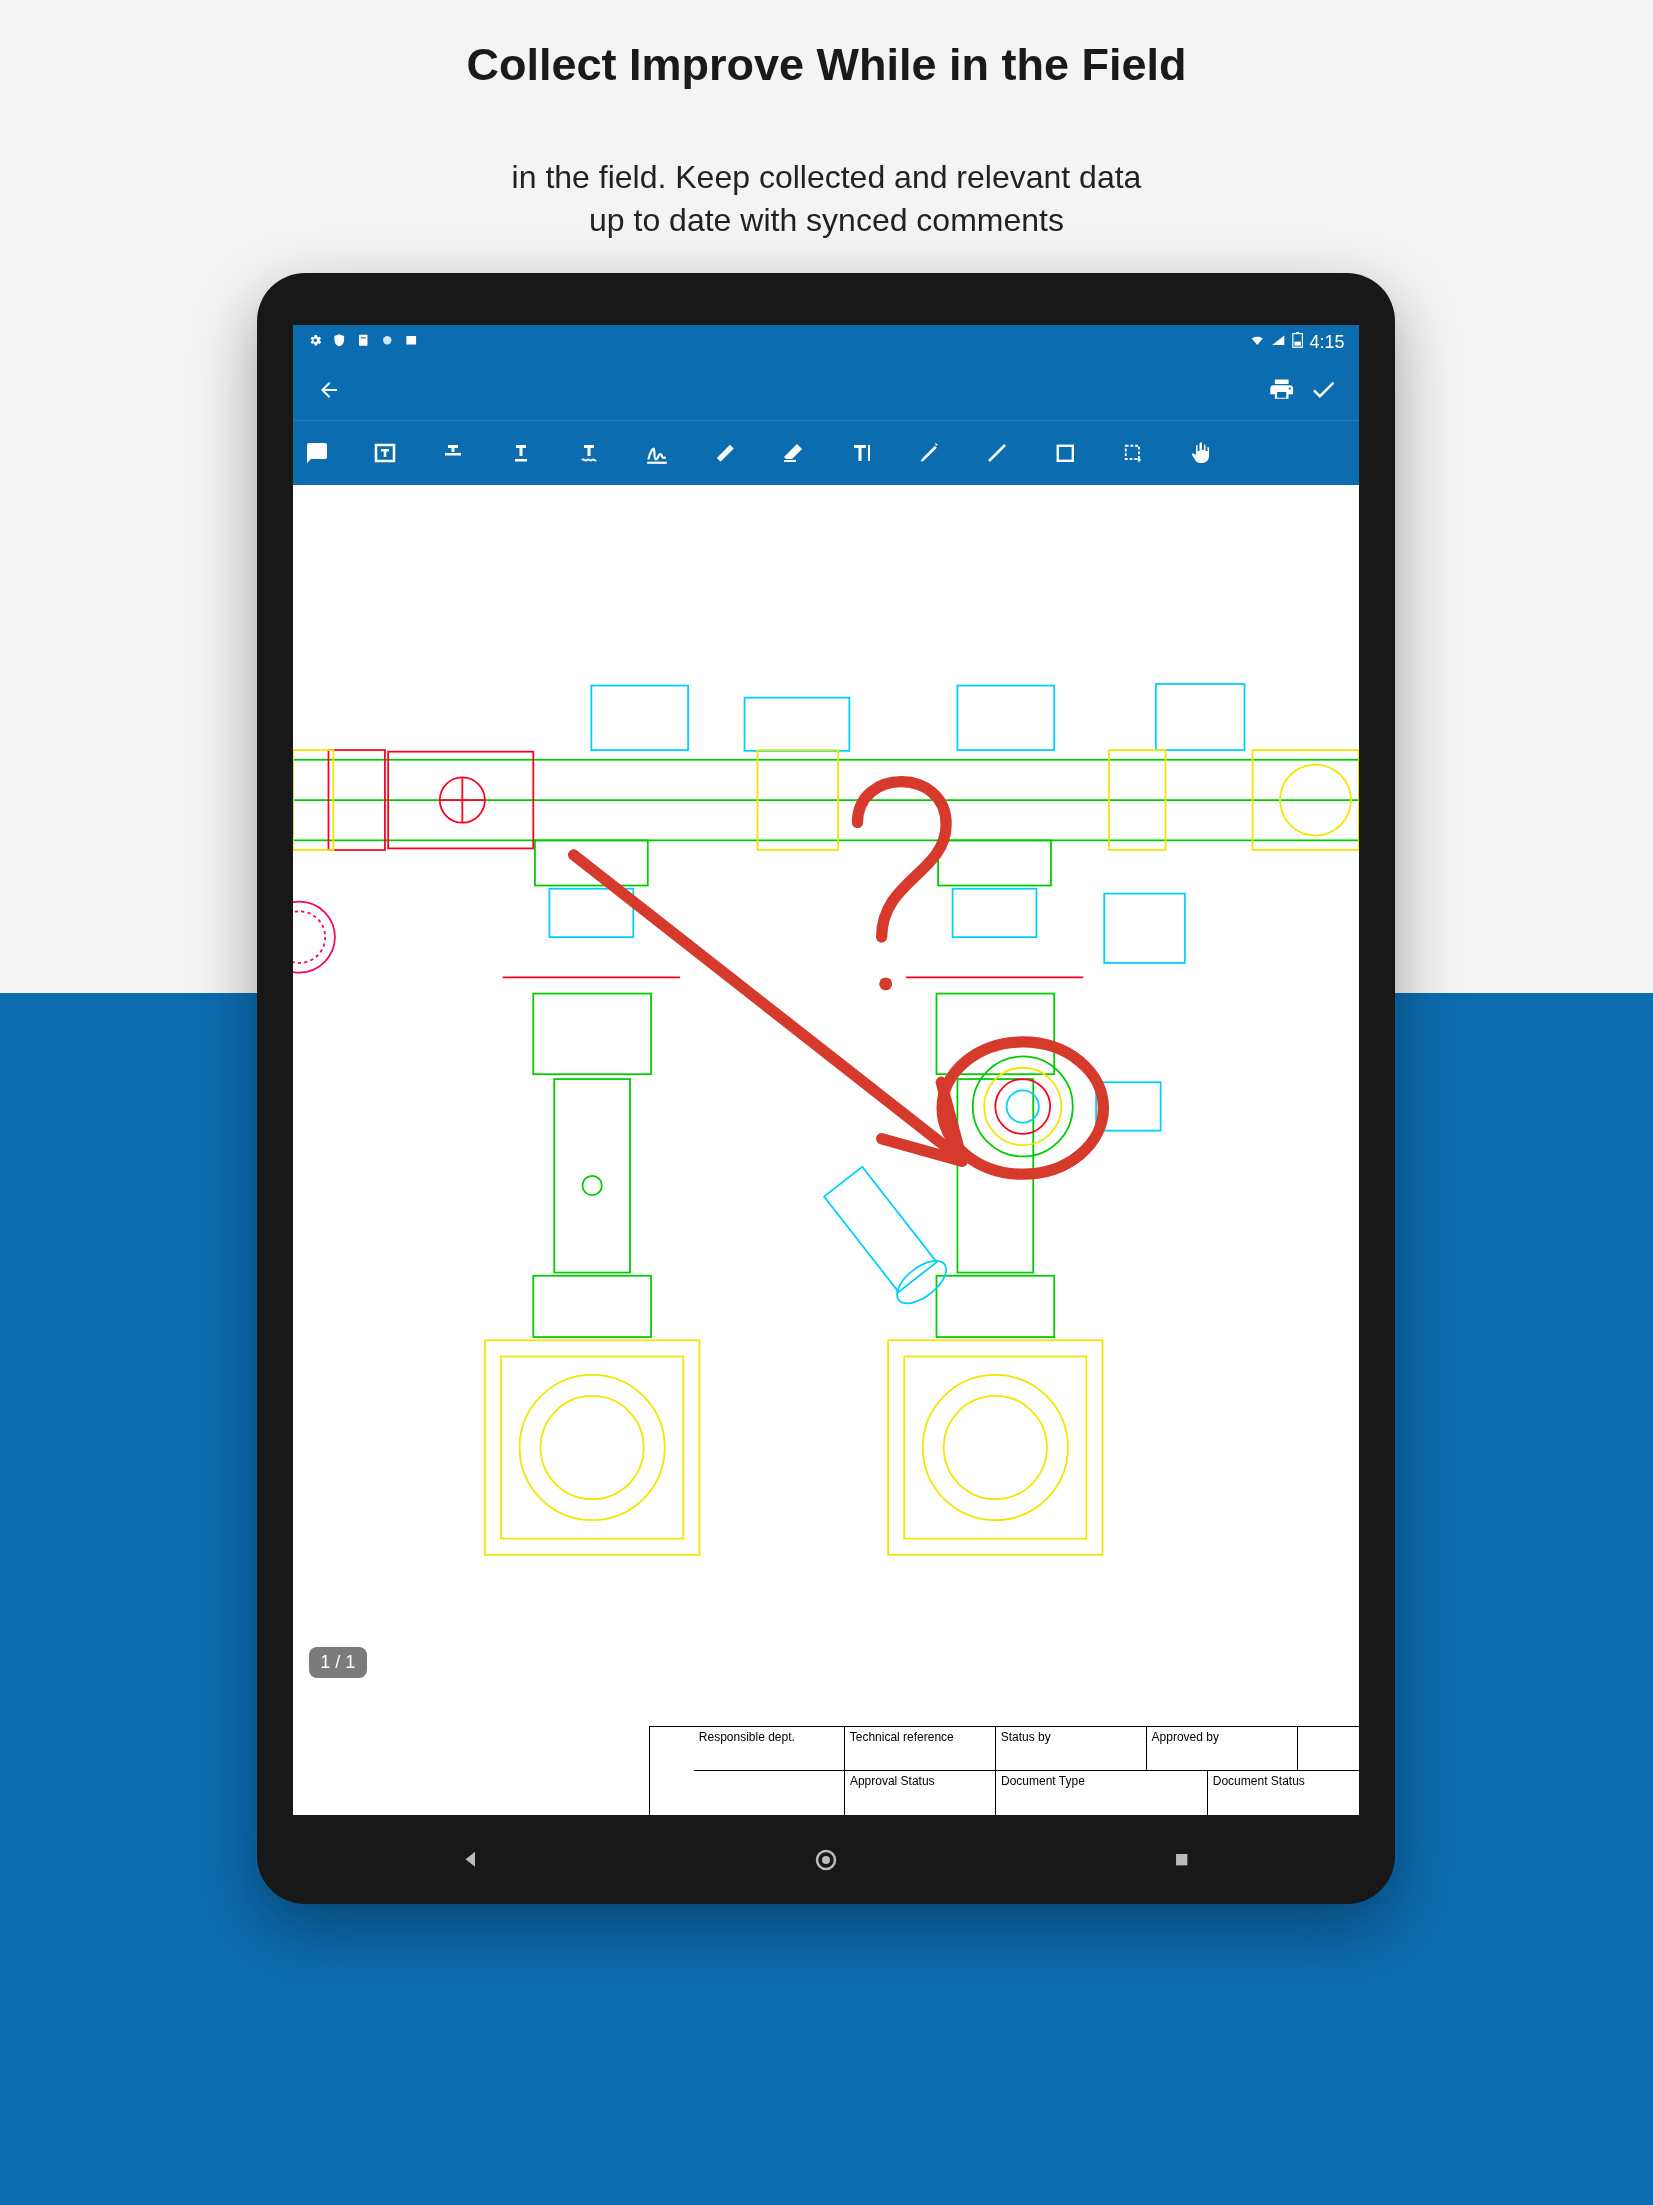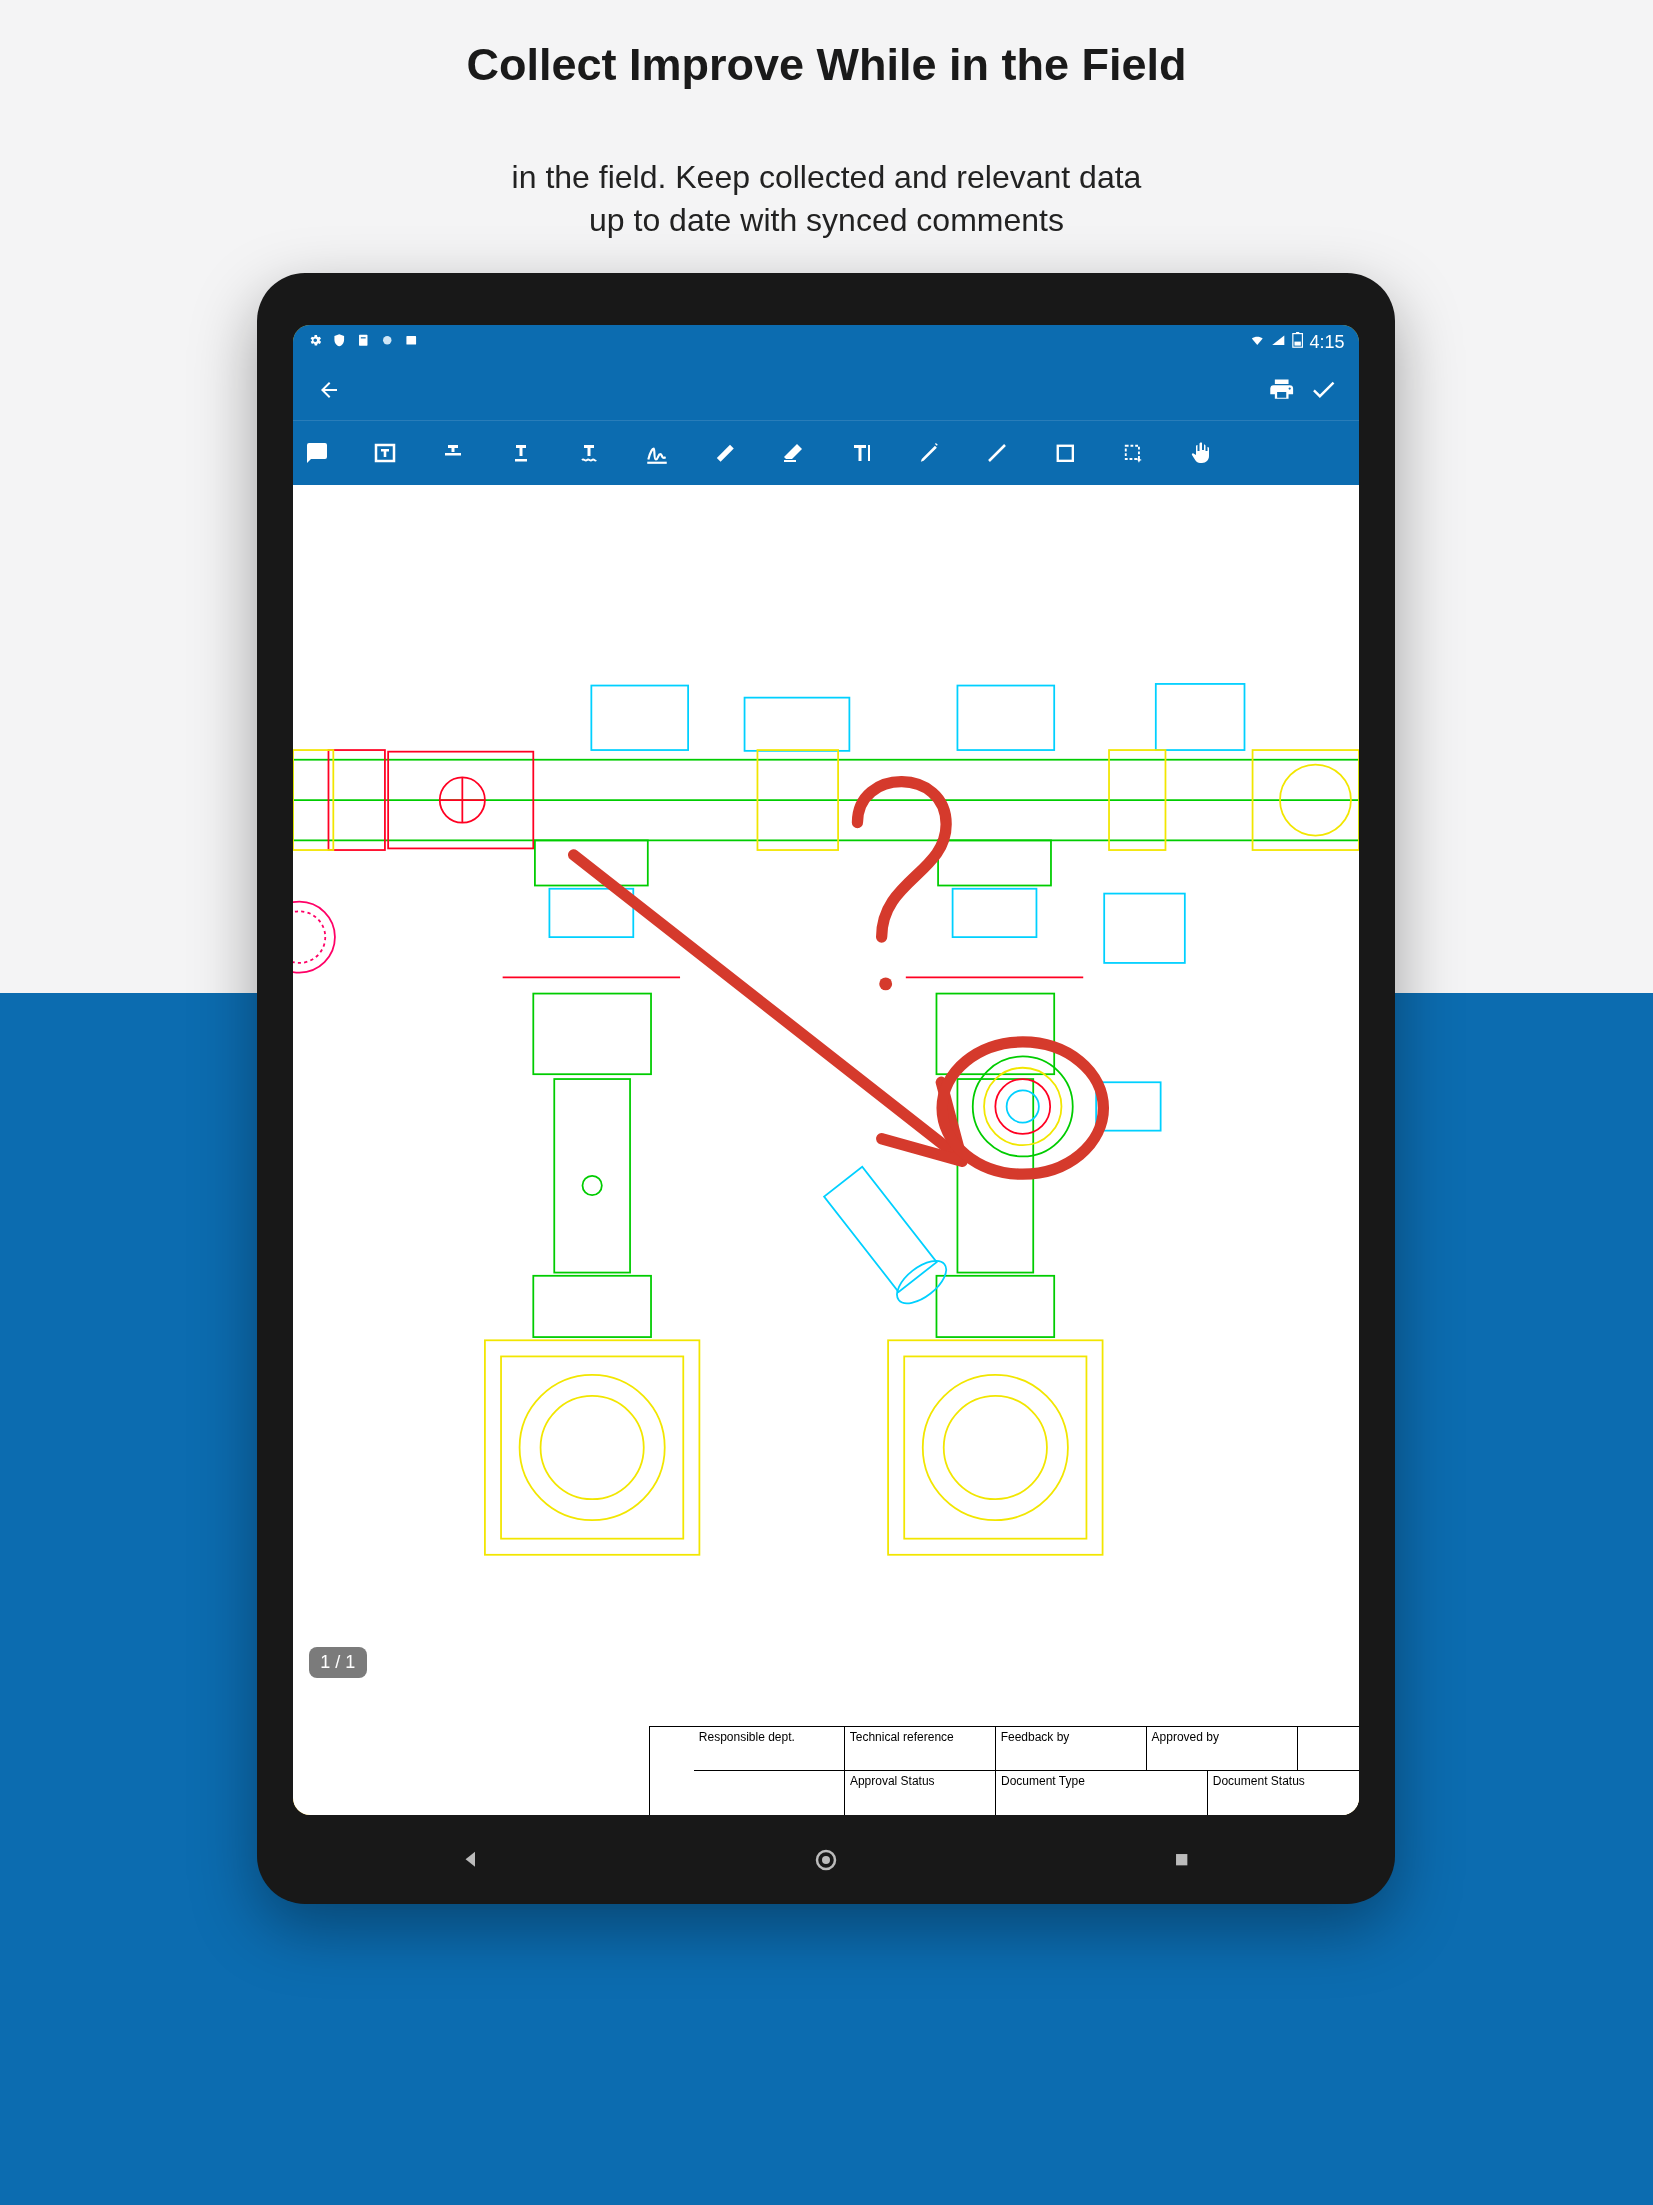--- a/index.html
+++ b/index.html
@@ -48,21 +48,20 @@
     border-radius: 48px;
     box-shadow: 0 24px 65px rgba(0,0,0,0.35);
     padding: 52px 36px 89px 36px;
   }
   .screen {
     width: 100%;
     height: 100%;
     background: #eab308;
     position: relative;
     overflow: hidden;
-    border-radius: 17px;
   }
   .status-bar {
     height: 34px;
     background: #0c6cb0;
     display: flex;
     align-items: center;
     justify-content: space-between;
     padding: 0 14.5px;
     color: #fff;
     font-size: 18px;
@@ -402,21 +401,21 @@
           <ellipse cx="905" cy="772" rx="100" ry="82"></ellipse>
         </g>
       </svg>
 
       <div class="page-badge">1 / 1</div>
 
       <div class="title-block">
         <div class="row">
           <div class="cell c1">Responsible dept.</div>
           <div class="cell c2">Technical reference</div>
-          <div class="cell c3">Feedback by</div>
+          <div class="cell c3">Status by</div>
           <div class="cell c4">Approved by</div>
           <div class="cell c5"></div>
         </div>
         <div class="row row2">
           <div class="cell c1b" style="border-right:1.6px solid #000;"></div>
           <div class="cell c2b">Approval Status</div>
           <div class="cell c3b">Document Type</div>
           <div class="cell c4b">Document Status</div>
         </div>
       </div>

